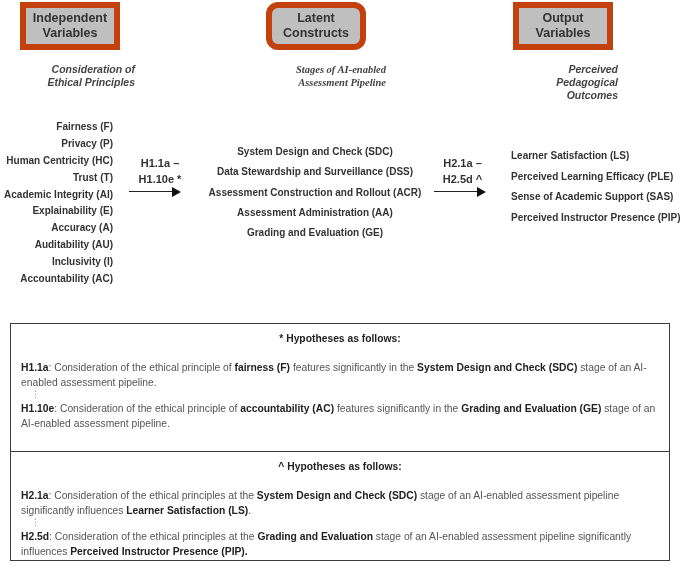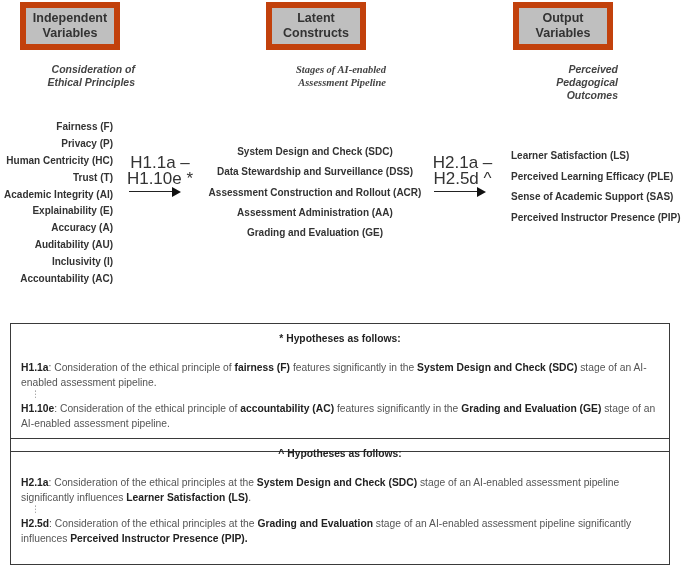--- a/index.html
+++ b/index.html
@@ -14,21 +14,21 @@
               line-height: 13px; text-align: right; color: #444; white-space: pre-line; }
   .col-left { position: absolute; left: 0; top: 119px; width: 113px; text-align: right;
               font-weight: bold; font-size: 10px; color: #333; }
   .col-left div { height: 16.9px; line-height: 16.9px; white-space: nowrap; }
   .col-mid { position: absolute; left: 195px; top: 142px; width: 240px; text-align: center;
              font-weight: bold; font-size: 10px; color: #333; }
   .col-mid div { height: 20.3px; line-height: 20.3px; white-space: nowrap; }
   .col-right { position: absolute; left: 511px; top: 146px; width: 180px; text-align: left;
                font-weight: bold; font-size: 10px; color: #333; }
   .col-right div { height: 20.6px; line-height: 20.6px; white-space: nowrap; }
-  .hyp-label { position: absolute; font-weight: normal; font-size: 17px; line-height: 16px;
+  .hyp-label { position: absolute; font-weight: bold; font-size: 11px; line-height: 16px;
                text-align: center; color: #333; white-space: pre-line; }
   .arrow { position: absolute; height: 10px; }
   .arrow .line { position: absolute; left: 0; top: 4px; height: 1px; background: #222; }
   .arrow .head { position: absolute; top: 0; width: 0; height: 0;
                  border-top: 5px solid transparent; border-bottom: 5px solid transparent;
                  border-left: 9px solid #111; }
   .note-box { position: absolute; left: 10px; width: 660px; border: 1.5px solid #3a3a3a;
               box-sizing: border-box; padding: 7px 10px 0 10px; font-size: 10.3px; color: #555;
               line-height: 15px; }
   .note-box .title { font-weight: bold; color: #222; margin-bottom: 14px; text-align: center; }
@@ -36,21 +36,21 @@
   .note-box .para { margin: 0; }
   .vdots { color: #888; font-size: 9px; line-height: 9px; padding-left: 10px; height: 11px; }
 </style>
 </head>
 <body>
 
 <div class="hdr-box" style="left:20px; width:100px;">
   <span>Independent
 Variables</span>
 </div>
-<div class="hdr-box" style="left:266px; width:100px;">
+<div class="hdr-box" style="left:266px; width:100px;border-radius:12px;">
   <span>Latent
 Constructs</span>
 </div>
 <div class="hdr-box" style="left:513px; width:100px;">
   <span>Output
 Variables</span>
 </div>
 
 <div class="subtitle" style="left:5px; width:130px; top:63px;">Consideration of
 Ethical Principles</div>
@@ -102,18 +102,18 @@
   <div>Perceived Instructor Presence (PIP)</div>
 </div>
 
 <div class="note-box" style="top:323px; height:129px;">
   <div class="title">* Hypotheses as follows:</div>
   <p class="para"><b>H1.1a</b><span>: Consideration of the ethical principle of </span><b>fairness (F)</b><span> features significantly in the </span><b>System Design and Check (SDC)</b><span> stage of an AI-enabled assessment pipeline.</span></p>
   <div class="vdots">⋮</div>
   <p class="para"><b>H1.10e</b><span>: Consideration of the ethical principle of </span><b>accountability (AC)</b><span> features significantly in the </span><b>Grading and Evaluation (GE)</b><span> stage of an AI-enabled assessment pipeline.</span></p>
 </div>
 
-<div class="note-box" style="top:438px; height:127px;">
+<div class="note-box" style="top:451px; height:110px;">
   <div class="title">^ Hypotheses as follows:</div>
   <p class="para"><b>H2.1a</b><span>: Consideration of the ethical principles at the </span><b>System Design and Check (SDC)</b><span> stage of an AI-enabled assessment pipeline significantly influences </span><b>Learner Satisfaction (LS)</b><span>.</span></p>
   <div class="vdots">⋮</div>
   <p class="para"><b>H2.5d</b><span>: Consideration of the ethical principles at the </span><b>Grading and Evaluation</b><span> stage of an AI-enabled assessment pipeline significantly influences </span><b>Perceived Instructor Presence (PIP).</b><span></span></p>
 </div>
 
 </body></html>

